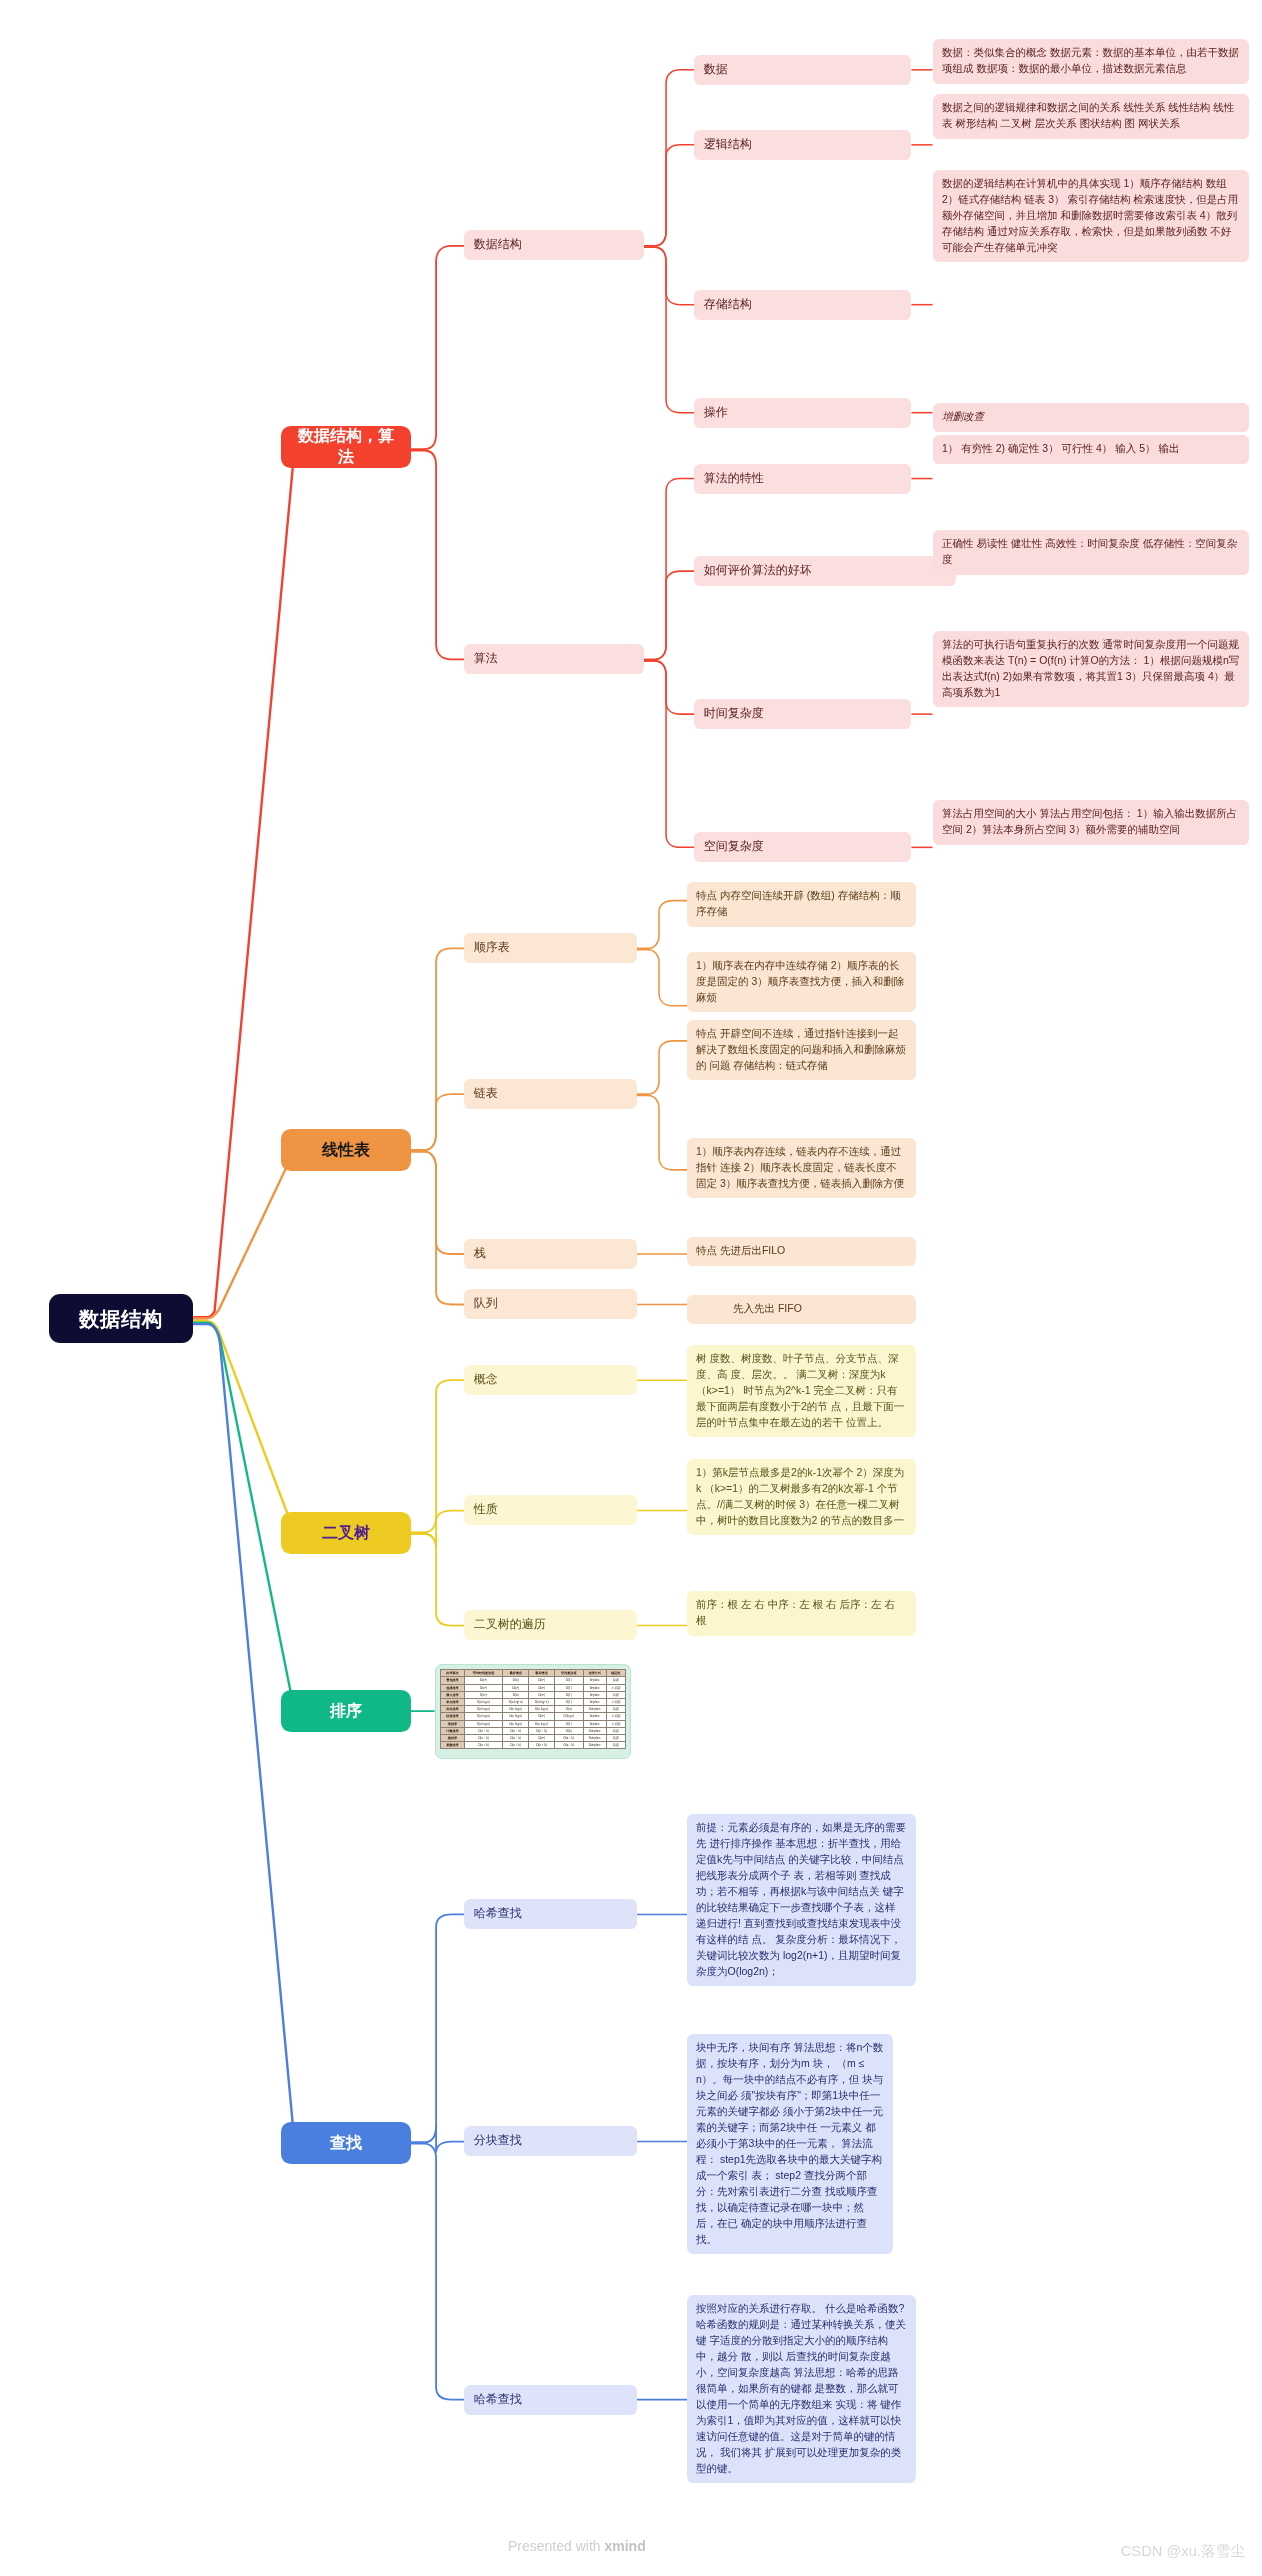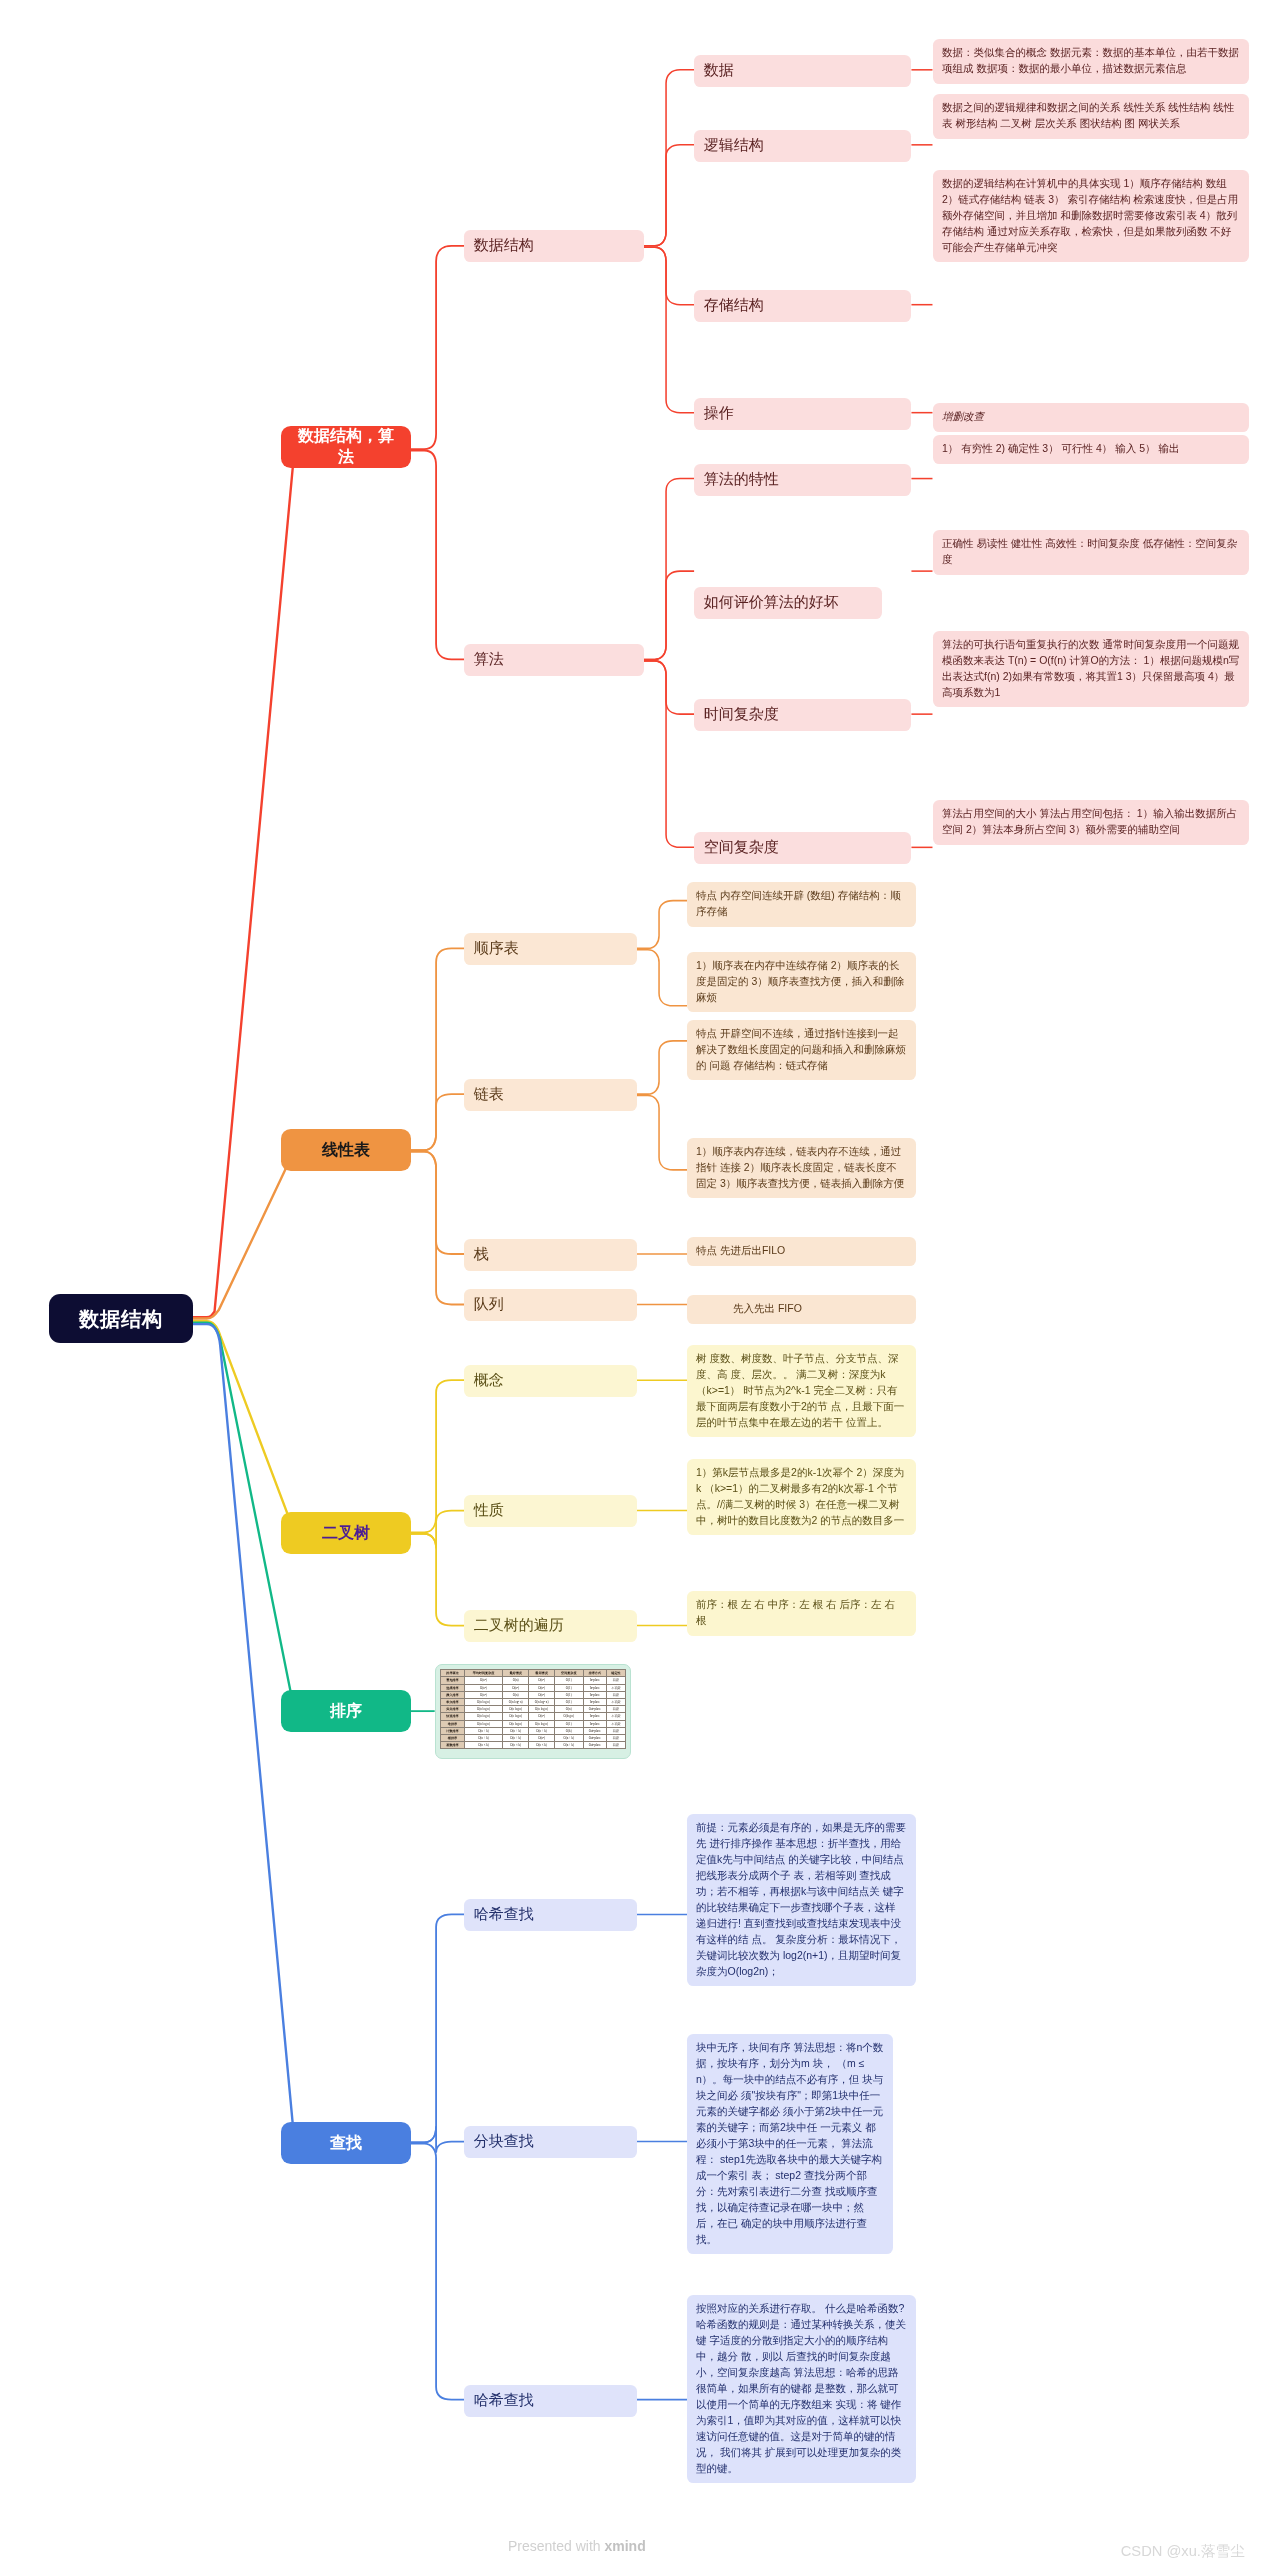--- a/index.html
+++ b/index.html
@@ -26,21 +26,21 @@
   
   .br { font-weight:bold; font-size:16px; color:#1a1a1a; border-radius:9.8px;
         padding:8.4px 15.4px; justify-content:center; }
   .br-red   { background:#f4412e; color:#ffffff; }
   .br-org   { background:#ef9442; color:#1a1a1a; }
   .br-yel   { background:#eecb22; color:#4c1d95; }
   .br-grn   { background:#11b887; color:#ffffff; }
   .br-blu   { background:#4a7fe0; color:#ffffff; }
 
   
-  .sub { font-size:15px; padding:6.3px 9.8px; border-radius:6.3px; }
+  .sub { font-size:12px; padding:6.3px 9.8px; border-radius:6.3px; }
   .sub-red { background:#fbdede; color:#5a2222; }
   .sub-org { background:#fbe7d4; color:#5a3a19; }
   .sub-yel { background:#fcf6d2; color:#5a4f16; }
   .sub-blu { background:#dfe3fa; color:#23306b; }
 
   
   .leaf { font-size:10.5px; line-height:1.52; padding:6.3px 9px; border-radius:6.3px;
           display:block; }
   .leaf-red { background:#fbdcdc; color:#5a2222; }
   .leaf-org { background:#fae6d2; color:#5a3a19; }
@@ -161,21 +161,21 @@
   <div class="node sub sub-red" style="left:694px; top:290px; width:217px;">
     <span class="txt">存储结构</span>
   </div>
   <div class="node sub sub-red" style="left:694px; top:398px; width:217px;">
     <span class="txt">操作</span>
   </div>
 
   <div class="node sub sub-red" style="left:694px; top:464px; width:217px;">
     <span class="txt">算法的特性</span>
   </div>
-  <div class="node sub sub-red" style="left:694px; top:556px; width:188px;margin-top:31px;">
+  <div class="node sub sub-red" style="left:694px; top:556px; width:262px;">
     <span class="txt">如何评价算法的好坏</span>
   </div>
   <div class="node sub sub-red" style="left:694px; top:699px; width:217px;">
     <span class="txt">时间复杂度</span>
   </div>
   <div class="node sub sub-red" style="left:694px; top:832px; width:217px;">
     <span class="txt">空间复杂度</span>
   </div>
 
   <div class="leaf leaf-red" style="position:absolute; left:933px; top:39px; width:316px;">

